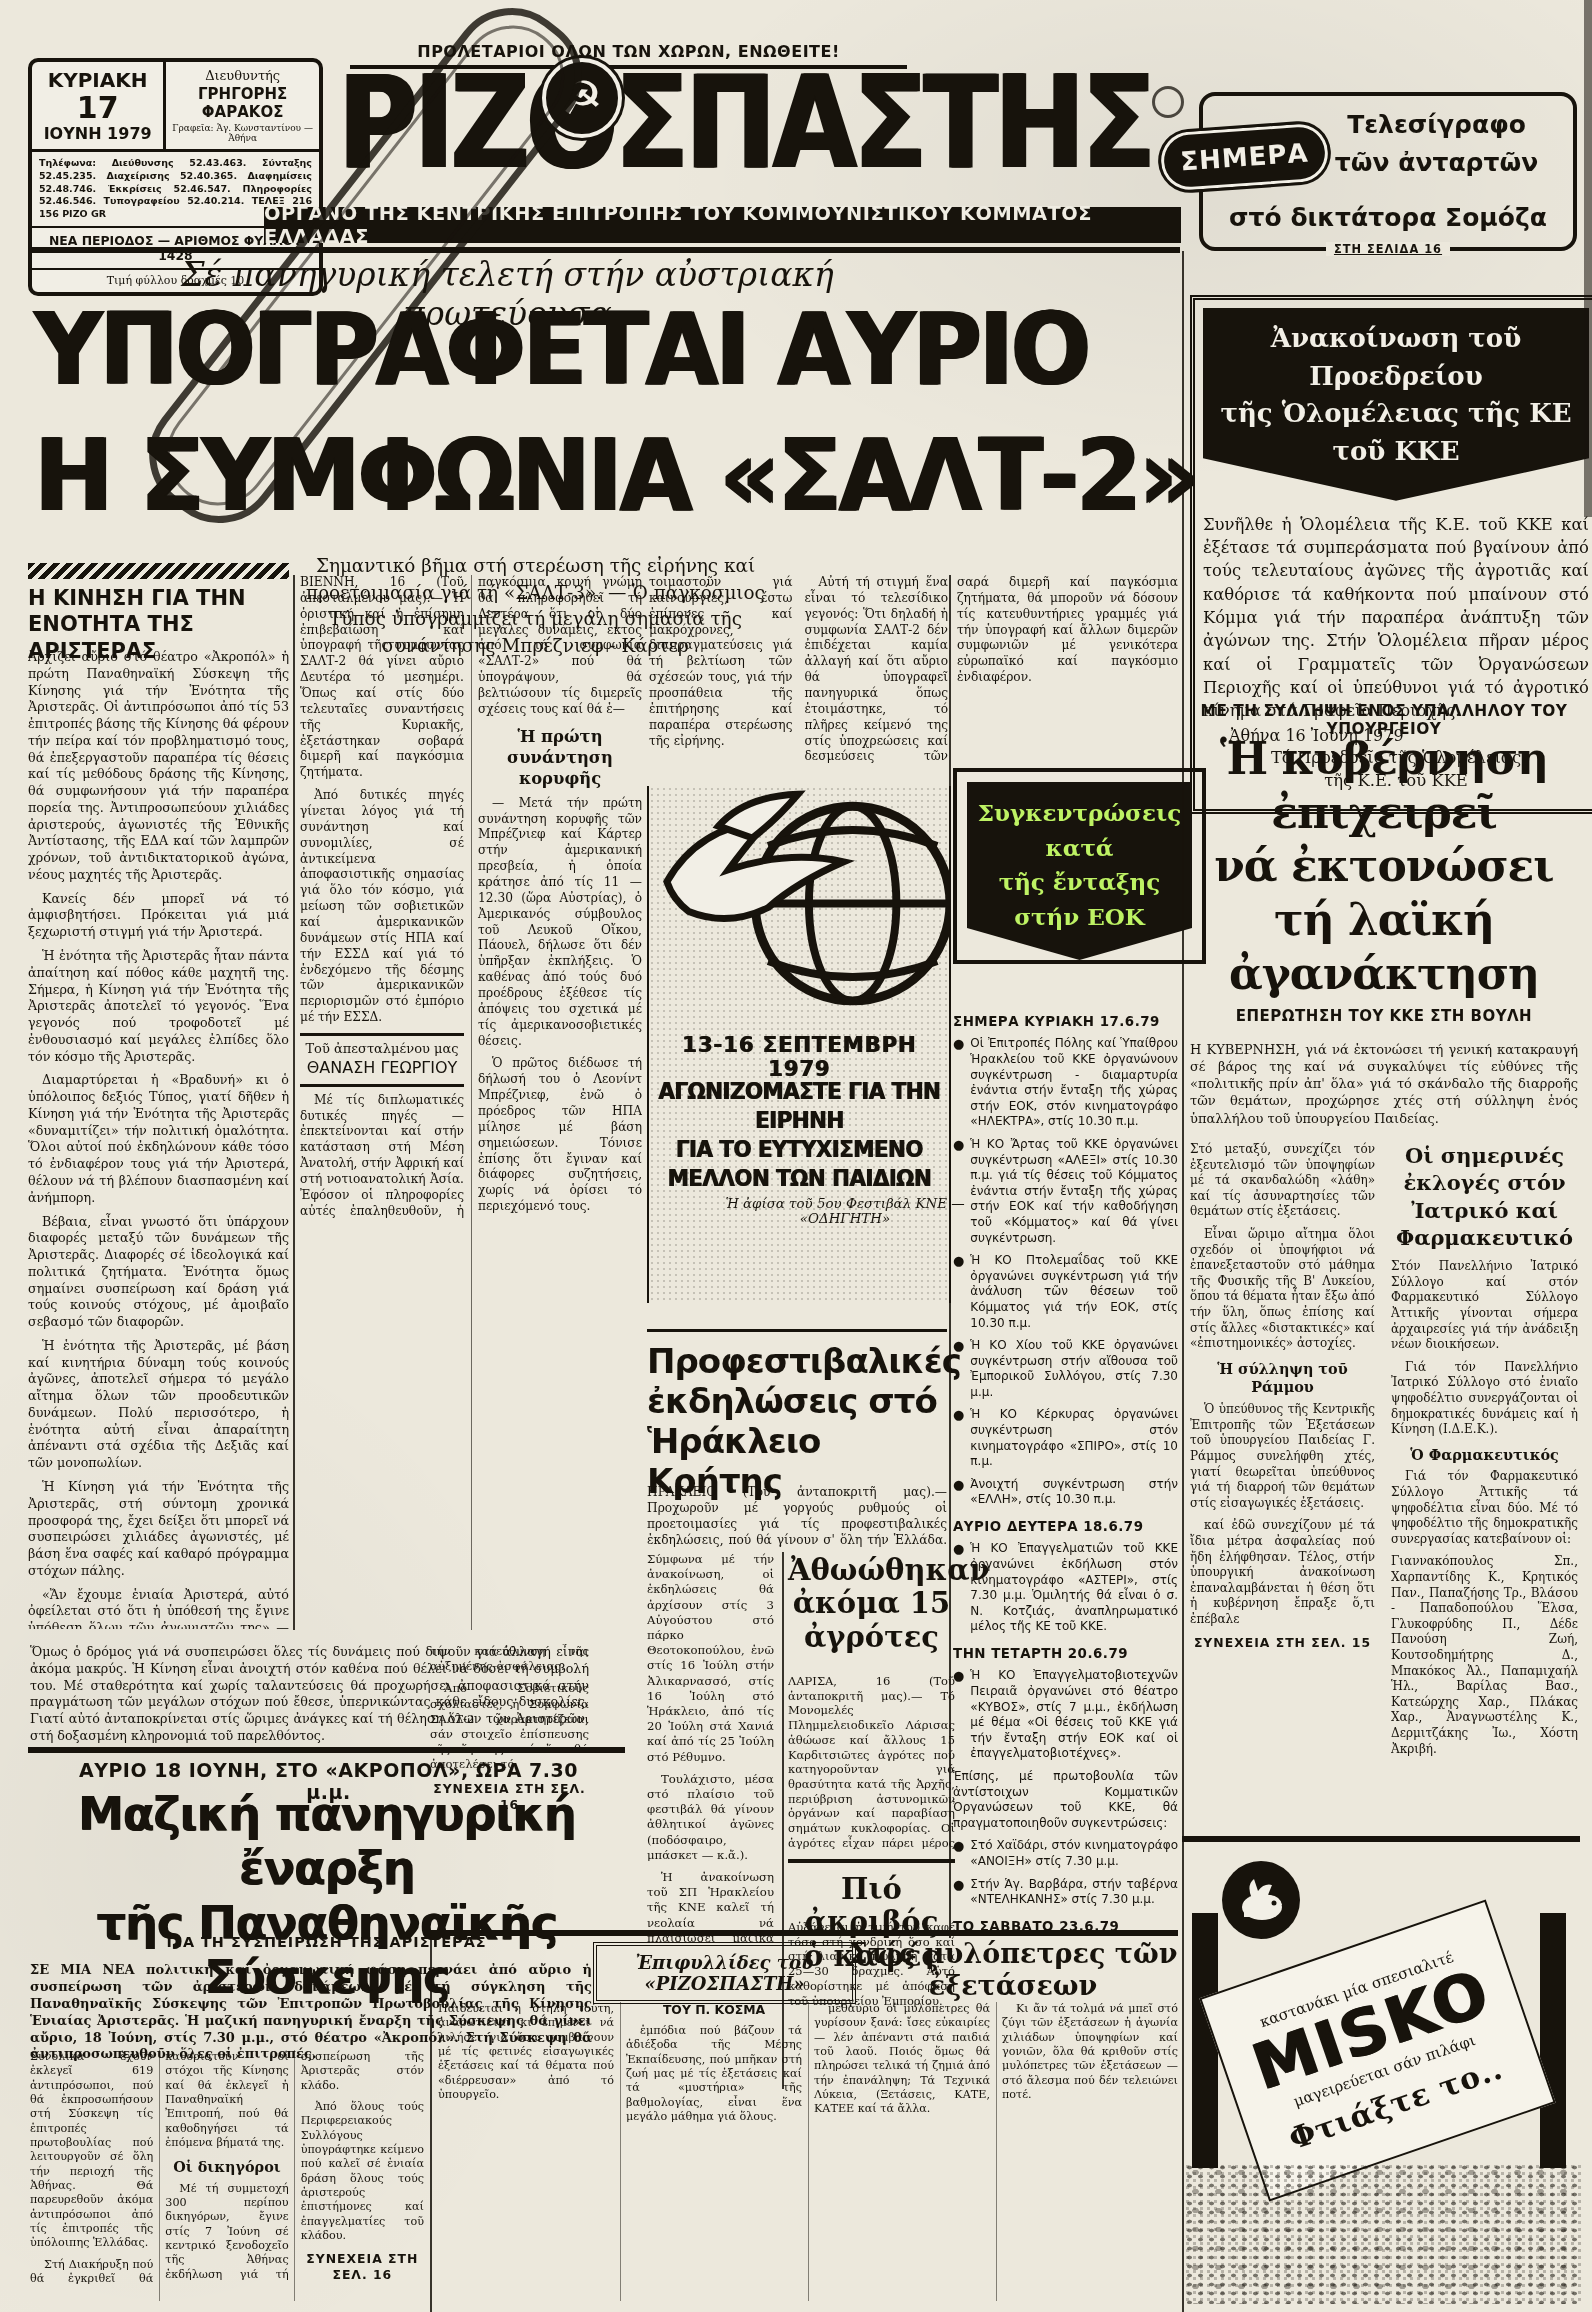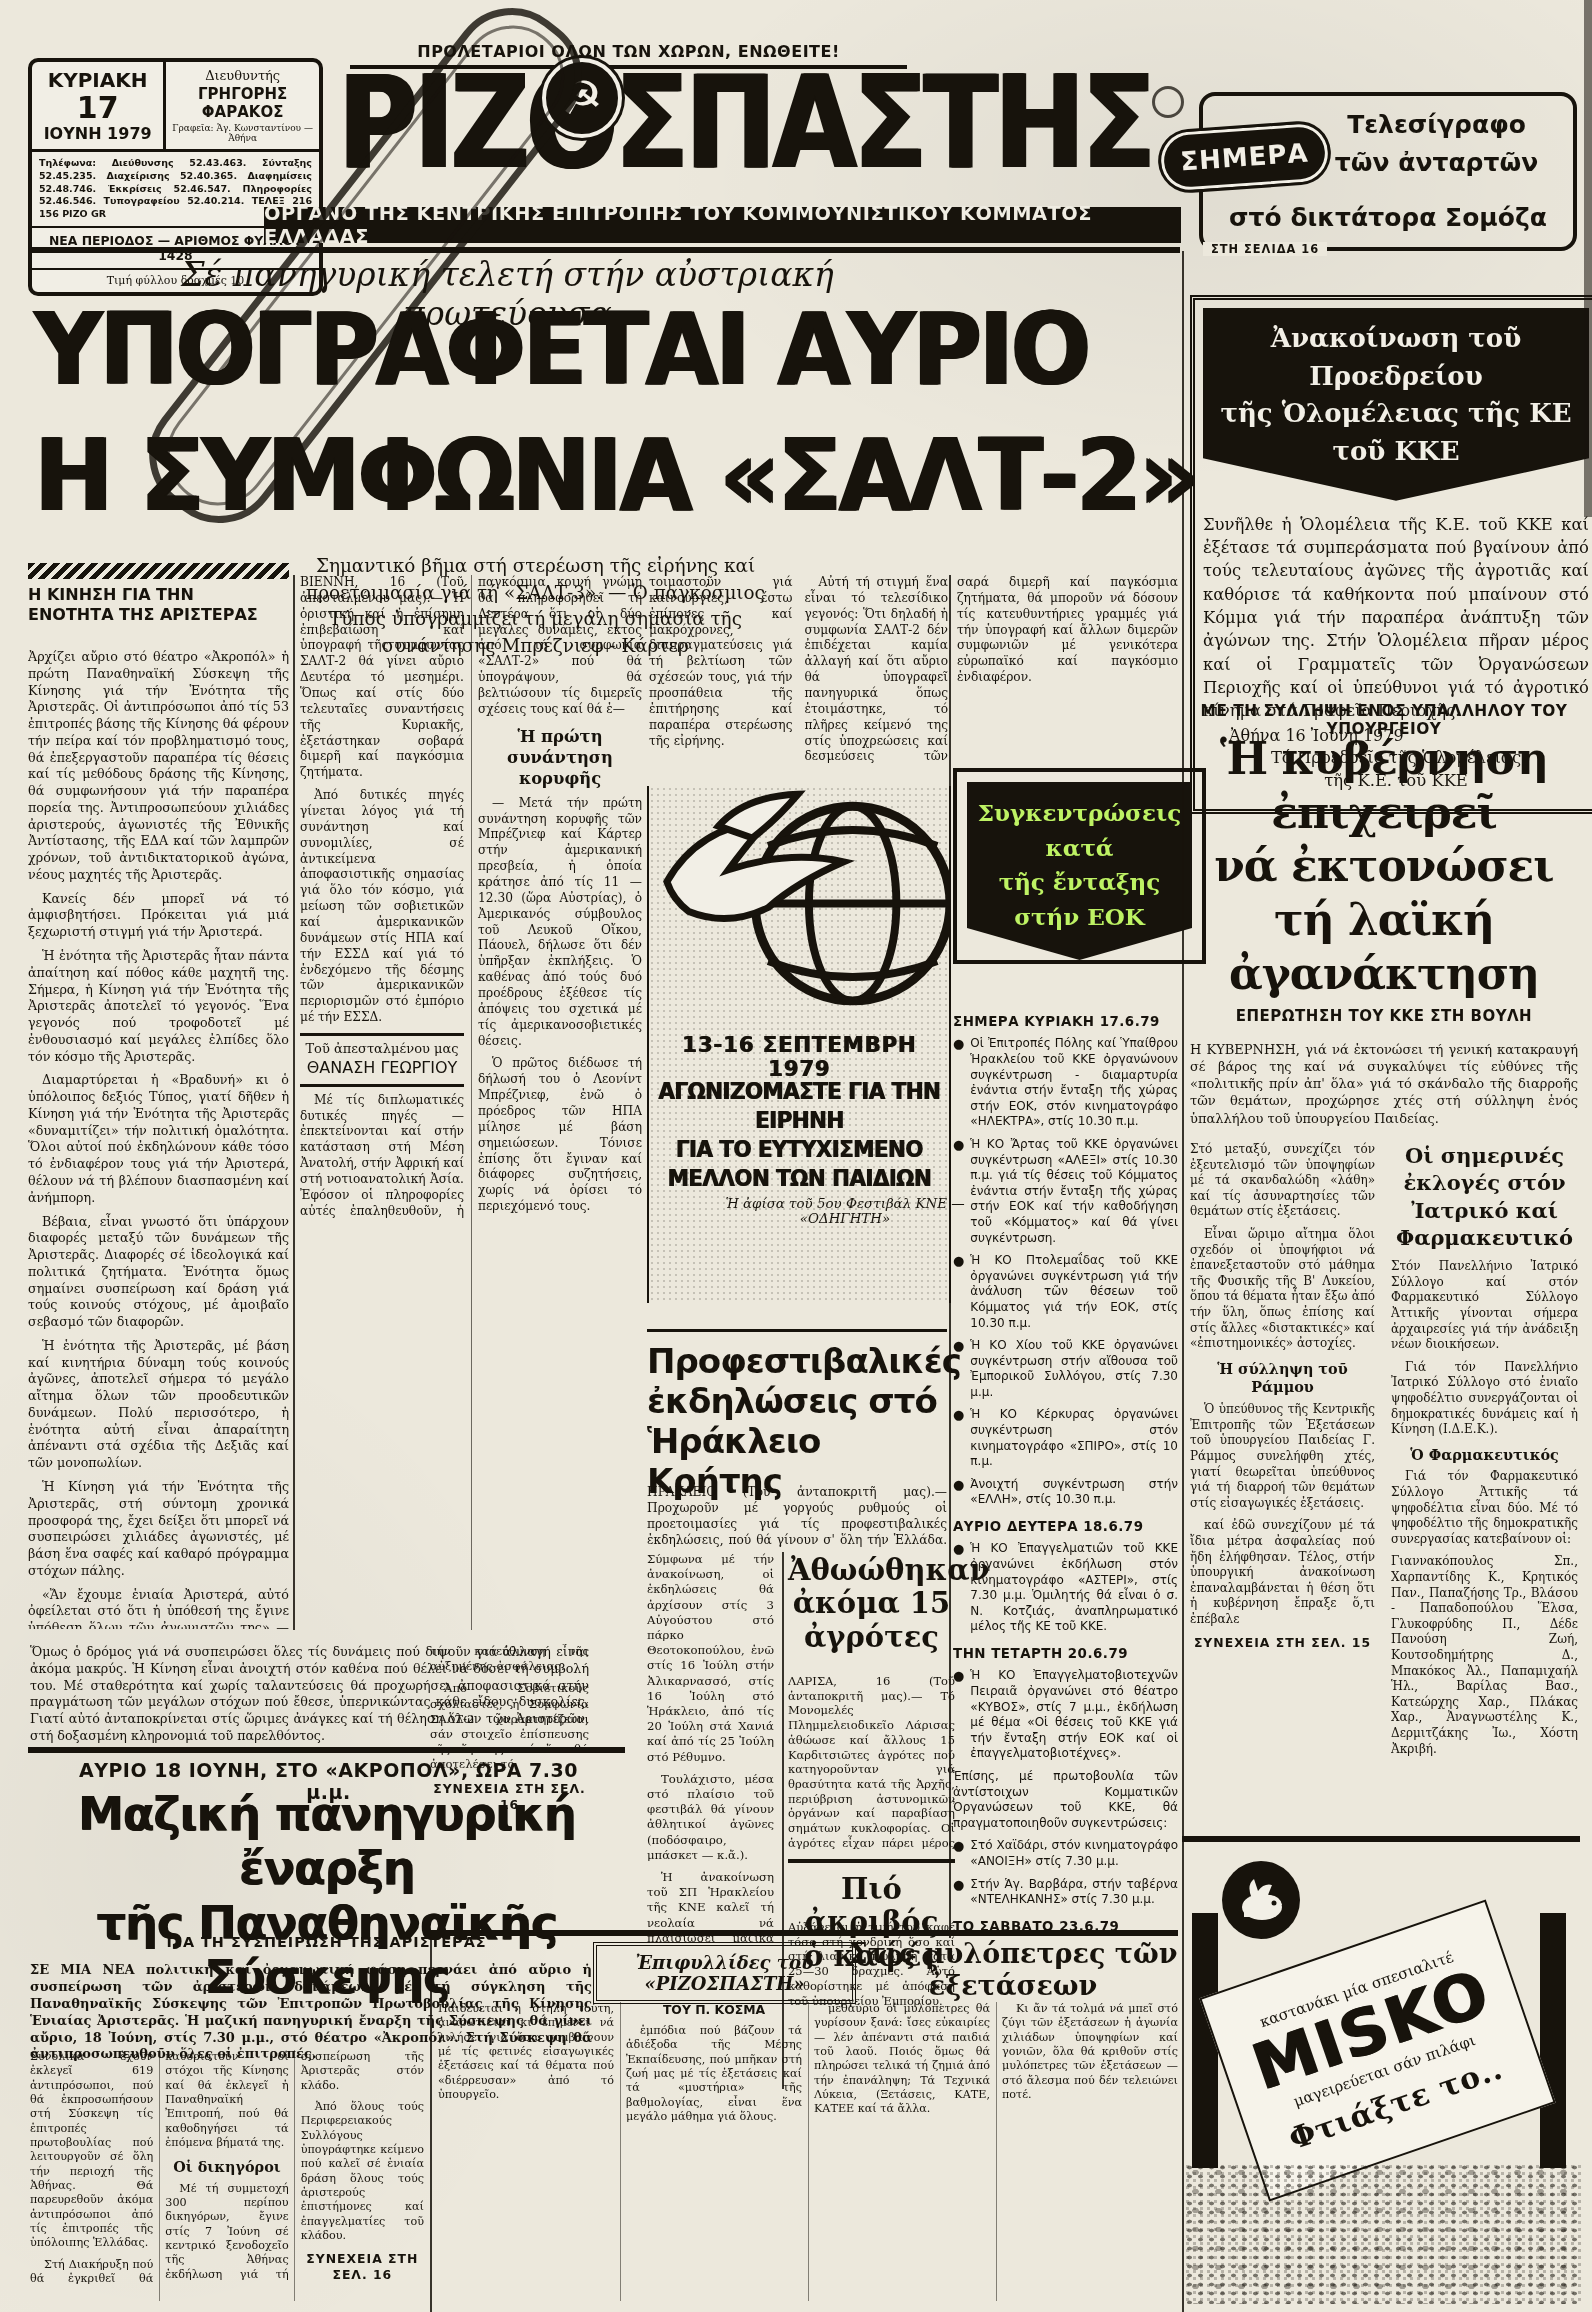--- a/index.html
+++ b/index.html
@@ -45,32 +45,32 @@
   #organobar{left:264px;top:207px;width:917px;height:36px;background:#17130c;color:#efece2;
     display:flex;align-items:center;justify-content:center;font-size:19.4px;letter-spacing:0.5px;}
   #stamp{left:299px;top:-40px;width:119px;height:597px;border:7px solid rgba(23,19,12,.82);
     border-radius:60px;transform:rotate(38deg);}
   #stamp:after{content:"";position:absolute;inset:8px;border:3px solid rgba(23,19,12,.55);border-radius:52px;}
   #todaybox{left:1199px;top:92px;width:370px;height:151px;border:4px solid #17130c;border-radius:16px;}
   #todaybadge{position:absolute;left:-42px;top:32px;width:167px;height:58px;background:#17130c;color:#f2efe6;
     border-radius:30px;display:flex;align-items:center;justify-content:center;font-size:26px;letter-spacing:1px;
     transform:rotate(-4deg);box-shadow:inset 0 0 0 3px #f2efe6,0 0 0 3px #17130c;}
   #todaylines{position:absolute;left:109px;top:10px;width:249px;text-align:center;font-size:25px;line-height:1.5;}
-  #todaypage{position:absolute;left:0;bottom:-9px;width:100%;font-size:11.4px;letter-spacing:1px;}
+  #todaypage{position:absolute;left:0;bottom:-9px;width:100%;text-align:center;font-size:11.4px;letter-spacing:1px;text-decoration:underline;}
   #todaypage span{background:#ece8dc;padding:0 8px;}
   
   #kicker{left:179px;top:255px;width:657px;font-size:33px;font-style:italic;}
   .h1line{left:34px;width:935px;white-space:nowrap;}
   .h1line span{display:inline-block;font-size:99px;line-height:1;font-weight:bold;letter-spacing:-3px;
     transform:scaleX(.95);transform-origin:left;text-shadow:2px 0 0 #17130c,-1px 0 0 #17130c;font-family:"DejaVu Sans",sans-serif;}
   #deck{left:281px;top:553px;width:509px;font-size:18.4px;line-height:1.45;text-align:center;}
   
   #hatch{left:28px;top:563px;width:261px;height:16px;
     background:repeating-linear-gradient(135deg,#17130c 0 5px,transparent 5px 9px);}
-  #kinisi-title{left:28px;top:585px;width:261px;font-size:16px;line-height:1.25;}
+  #kinisi-title{left:28px;top:585px;width:261px;font-size:21px;line-height:1.25;}
   #kinisi-body{left:28px;top:649px;width:261px;height:980px;font-size:12.7px;line-height:1.32;overflow:hidden;}
   #kinisi-close{left:30px;top:1644px;width:559px;height:100px;font-size:12.7px;line-height:1.32;overflow:hidden;}
   
   #saltA{left:300px;top:575px;width:342px;height:1055px;column-count:2;column-gap:14px;
     column-rule:1px solid rgba(23,19,12,.6);font-size:12.2px;line-height:1.3;overflow:hidden;}
   .bylinebox{border-top:3px solid #17130c;border-bottom:3px solid #17130c;padding:5px 2px;margin:6px 0;text-align:center;}
   .bylinebox .l1{font-size:13px;}
   .bylinebox .l2{font-size:16px;font-weight:normal;}
   .midhead{text-align:center;font-weight:bold;font-size:16.4px;margin:8px 0 6px;}
   #saltB{left:649px;top:575px;width:299px;height:207px;column-count:2;column-gap:12px;font-size:12.2px;line-height:1.3;overflow:hidden;}

